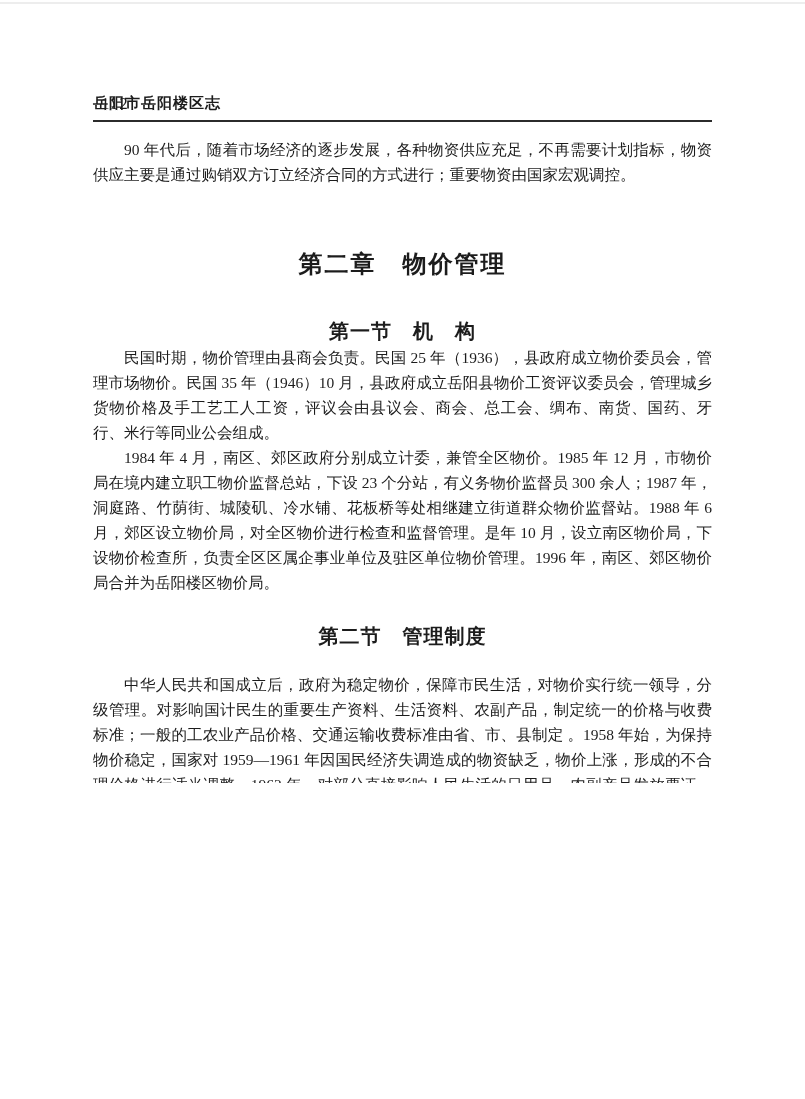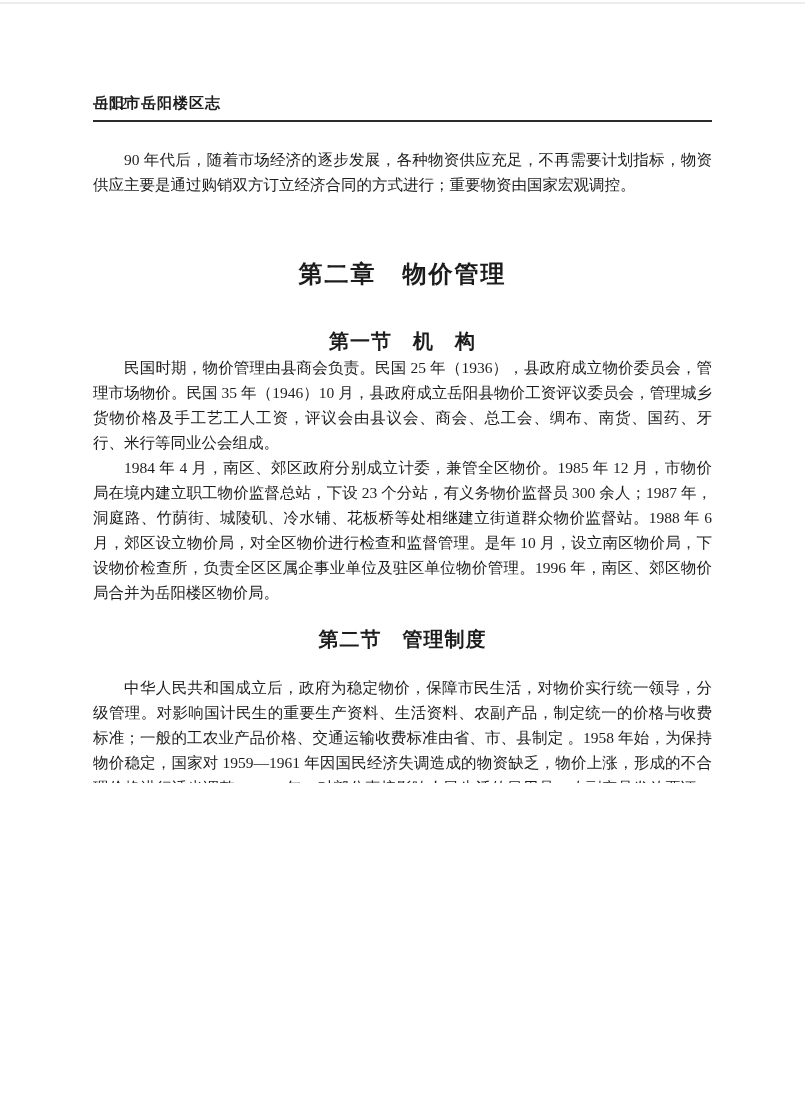--- a/index.html
+++ b/index.html
@@ -41,42 +41,42 @@
     letter-spacing: 1px;
   }
   .body-text p {
     margin: 0;
     font-size: 15.5px;
     line-height: 25px;
     text-align: justify;
     text-justify: inter-ideograph;
     text-indent: 2em;
   }
-  .intro-block { margin-top: 25px; }
+  .intro-block { margin-top: 15px; }
   .chapter-title {
     margin: 64px 0 0 0;
     text-align: center;
     font-family: "Liberation Sans", "DejaVu Sans", sans-serif;
     font-weight: bold;
     font-size: 24px;
     line-height: 26px;
     letter-spacing: 2px;
   }
   .section-title {
     margin: 0;
     text-align: center;
     font-family: "Liberation Sans", "DejaVu Sans", sans-serif;
     font-weight: bold;
     font-size: 20px;
     line-height: 20px;
     letter-spacing: 1px;
   }
   .section-title-1 { margin-top: 44px; }
   .section-body-1 { margin-top: 4px; }
-  .section-title-2 { margin-top: 24px; }
+  .section-title-2 { margin-top: 31px; }
   .section-body-2 { margin-top: 26px; }
 </style>
 </head>
 <body>
 
 <div class="scan-page">
   <div class="scan-artifact-top"></div>
 
   <div class="running-header">
     <span class="page-number">112</span>

